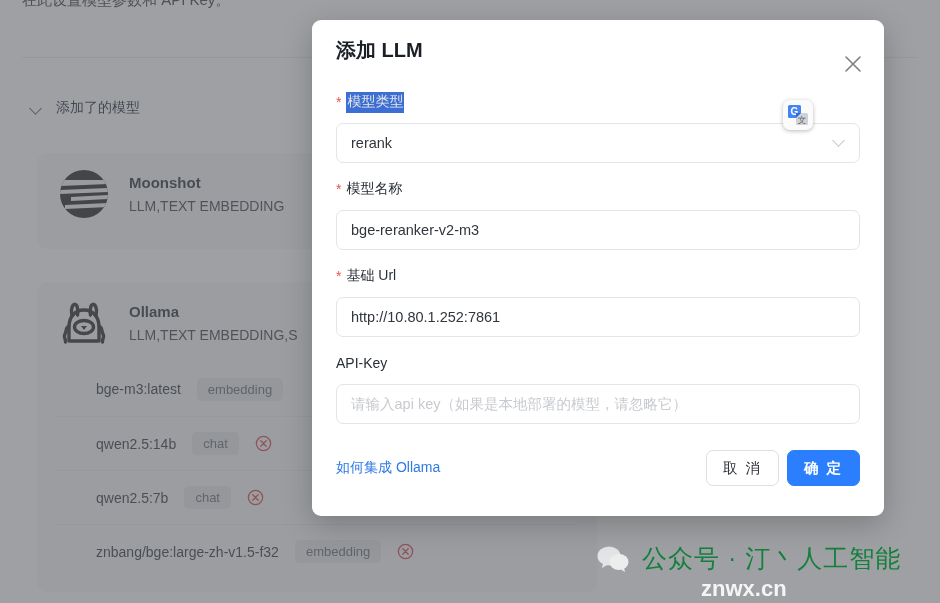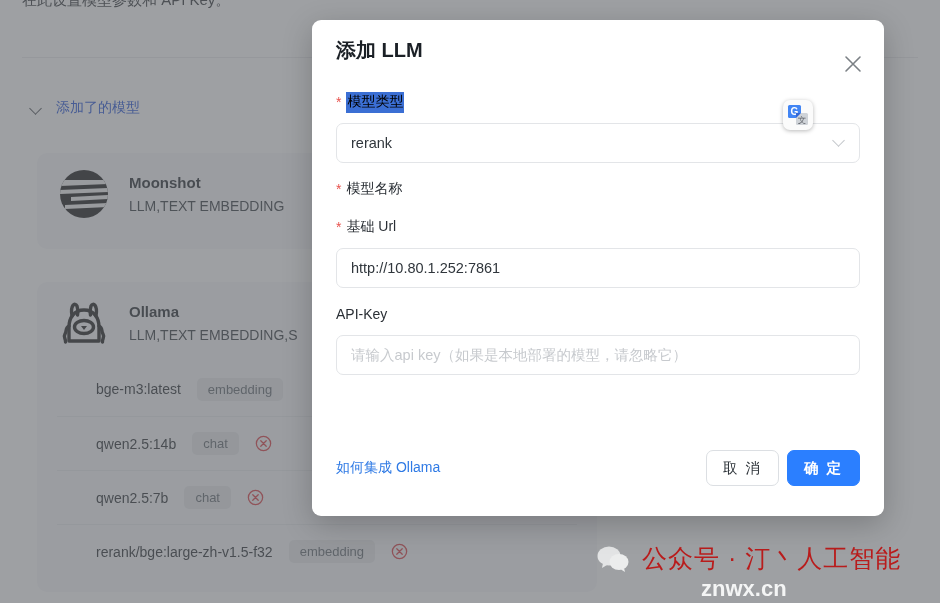--- a/index.html
+++ b/index.html
@@ -30,21 +30,21 @@
   .bg-divider {
     position: absolute;
     left: 22px; right: 22px; top: 57px;
     height: 1px; background: #e9eaec;
   }
 
   .section-head {
     position: absolute;
     left: 30px; top: 99px;
     display: flex; align-items: center; gap: 13px;
-    font-size: 14px; color: #1d4ed8;
+    font-size: 14px; color: #0f172a;
   }
   .chev {
     width: 13px; height: 13px;
     position: relative; flex: 0 0 auto;
   }
   .chev:before {
     content: ""; position: absolute;
     left: 1px; top: 2px;
     width: 8px; height: 8px;
     border-right: 1.6px solid #4a4f55;
@@ -94,21 +94,21 @@
   }
 
   
   .watermark {
     position: absolute;
     left: 596px; top: 542px;
     display: flex; align-items: center; gap: 12px;
     z-index: 6;
   }
   .wm-text {
-    font-size: 25px; color: #b91c1c;
+    font-size: 25px; color: #15803d;
     letter-spacing: 1px; white-space: nowrap;
   }
   .wm-url {
     position: absolute;
     left: 701px; top: 576px;
     font-size: 22px; font-weight: bold;
     color: #f4f5f5;
     z-index: 7;
     letter-spacing: 0px;
   }
@@ -138,21 +138,21 @@
 
   .field { margin-bottom: 14px; }
   .flabel {
     display: flex; align-items: center;
     font-size: 14px; color: #2a2f35;
     height: 24px;
     margin-bottom: 9px;
   }
   .req-star { color: #e8514c; margin-right: 5px; font-size: 14px; line-height: 1; }
   .lbl-sel {
-    background: #3b6fd4; color: #000000;
+    background: #3b6fd4; color: #e5e5e5;
     padding: 1px 1px 2px 1px;
   }
 
   .control {
     position: relative;
     height: 40px;
     border: 1px solid #e3e5e8;
     border-radius: 7px;
     background: #ffffff;
     display: flex; align-items: center;
@@ -292,21 +292,21 @@
         <div class="model-row">
           <span class="model-name">qwen2.5:7b</span>
           <span class="pill">chat</span>
           <svg class="del-icon" viewBox="0 0 20 20">
             <circle cx="10" cy="10" r="8.4" fill="none" stroke="#d9363e" stroke-width="1.5"></circle>
             <path d="M6.8 6.8 L13.2 13.2 M13.2 6.8 L6.8 13.2" stroke="#d9363e" stroke-width="1.5" stroke-linecap="round"></path>
           </svg>
         </div>
 
         <div class="model-row">
-          <span class="model-name">rerank/bge:large-zh-v1.5-f32</span>
+          <span class="model-name">znbang/bge:large-zh-v1.5-f32</span>
           <span class="pill">embedding</span>
           <svg class="del-icon" viewBox="0 0 20 20">
             <circle cx="10" cy="10" r="8.4" fill="none" stroke="#d9363e" stroke-width="1.5"></circle>
             <path d="M6.8 6.8 L13.2 13.2 M13.2 6.8 L6.8 13.2" stroke="#d9363e" stroke-width="1.5" stroke-linecap="round"></path>
           </svg>
         </div>
 
       </div>
     </div>
 
@@ -344,20 +344,23 @@
           <span>rerank</span>
           <span class="sel-caret"></span>
         </div>
       </div>
 
       <div class="field">
         <div class="flabel">
           <span class="req-star">*</span>
           <span>模型名称</span>
         </div>
+        <div class="control">
+          <span>bge-reranker-v2-m3</span>
+        </div>
       </div>
 
       <div class="field">
         <div class="flabel">
           <span class="req-star">*</span>
           <span>基础 Url</span>
         </div>
         <div class="control">
           <span>http://10.80.1.252:7861</span>
         </div>

